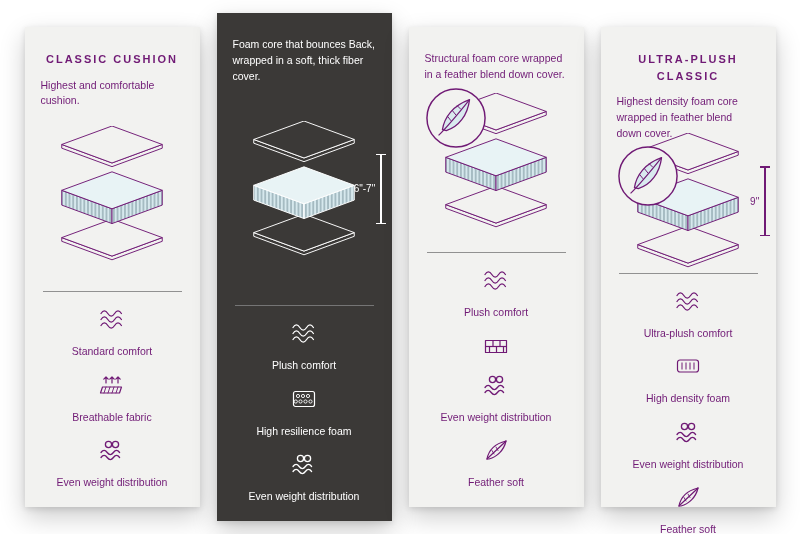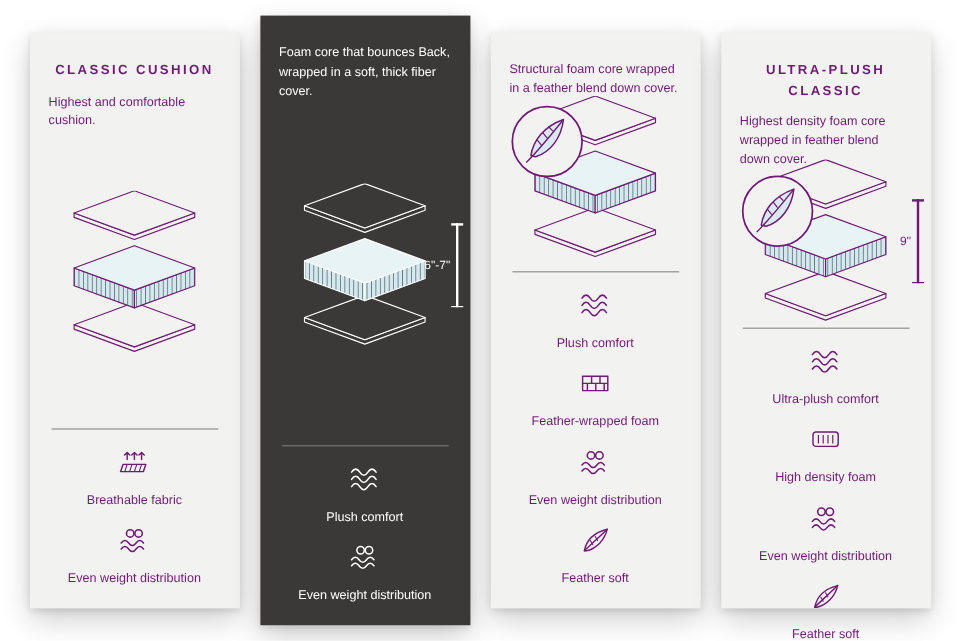--- a/index.html
+++ b/index.html
@@ -159,20 +159,28 @@
     <div class="illu">
       <svg class="mattress" viewBox="0 0 170 184">
           <use href="#mattress-g"></use>
         </svg>
     </div>
     <hr class="divider">
     <div class="features">
       <div class="feature">
         <span class="fi-box">
             <svg class="fi" viewBox="0 0 28 24">
+              <use href="#i-wave"></use>
+            </svg>
+          </span>
+        <span class="feature-label">Standard comfort</span>
+      </div>
+      <div class="feature">
+        <span class="fi-box">
+            <svg class="fi" viewBox="0 0 28 24">
               <use href="#i-breathable"></use>
             </svg>
           </span>
         <span class="feature-label">Breathable fabric</span>
       </div>
       <div class="feature">
         <span class="fi-box">
             <svg class="fi" viewBox="0 0 28 24">
               <use href="#i-even"></use>
             </svg>
@@ -199,20 +207,28 @@
         <span class="fi-box">
             <svg class="fi" viewBox="0 0 28 24">
               <use href="#i-wave"></use>
             </svg>
           </span>
         <span class="feature-label">Plush comfort</span>
       </div>
       <div class="feature">
         <span class="fi-box">
             <svg class="fi" viewBox="0 0 28 24">
+              <use href="#i-foamcells"></use>
+            </svg>
+          </span>
+        <span class="feature-label">High resilience foam</span>
+      </div>
+      <div class="feature">
+        <span class="fi-box">
+            <svg class="fi" viewBox="0 0 28 24">
               <use href="#i-even"></use>
             </svg>
           </span>
         <span class="feature-label">Even weight distribution</span>
       </div>
     </div>
   </section>
 
   <section class="card">
     <p class="card-desc">Structural foam core wrapped in a feather blend down cover.</p>
@@ -233,21 +249,20 @@
             </svg>
           </span>
         <span class="feature-label">Plush comfort</span>
       </div>
       <div class="feature">
         <span class="fi-box">
             <svg class="fi" viewBox="0 0 28 24">
               <use href="#i-bricks"></use>
             </svg>
           </span>
-        <span class="feature-label">Feather-wrapped foam</span>
       </div>
       <div class="feature">
         <span class="fi-box">
             <svg class="fi" viewBox="0 0 28 24">
               <use href="#i-even"></use>
             </svg>
           </span>
         <span class="feature-label">Even weight distribution</span>
       </div>
       <div class="feature">

